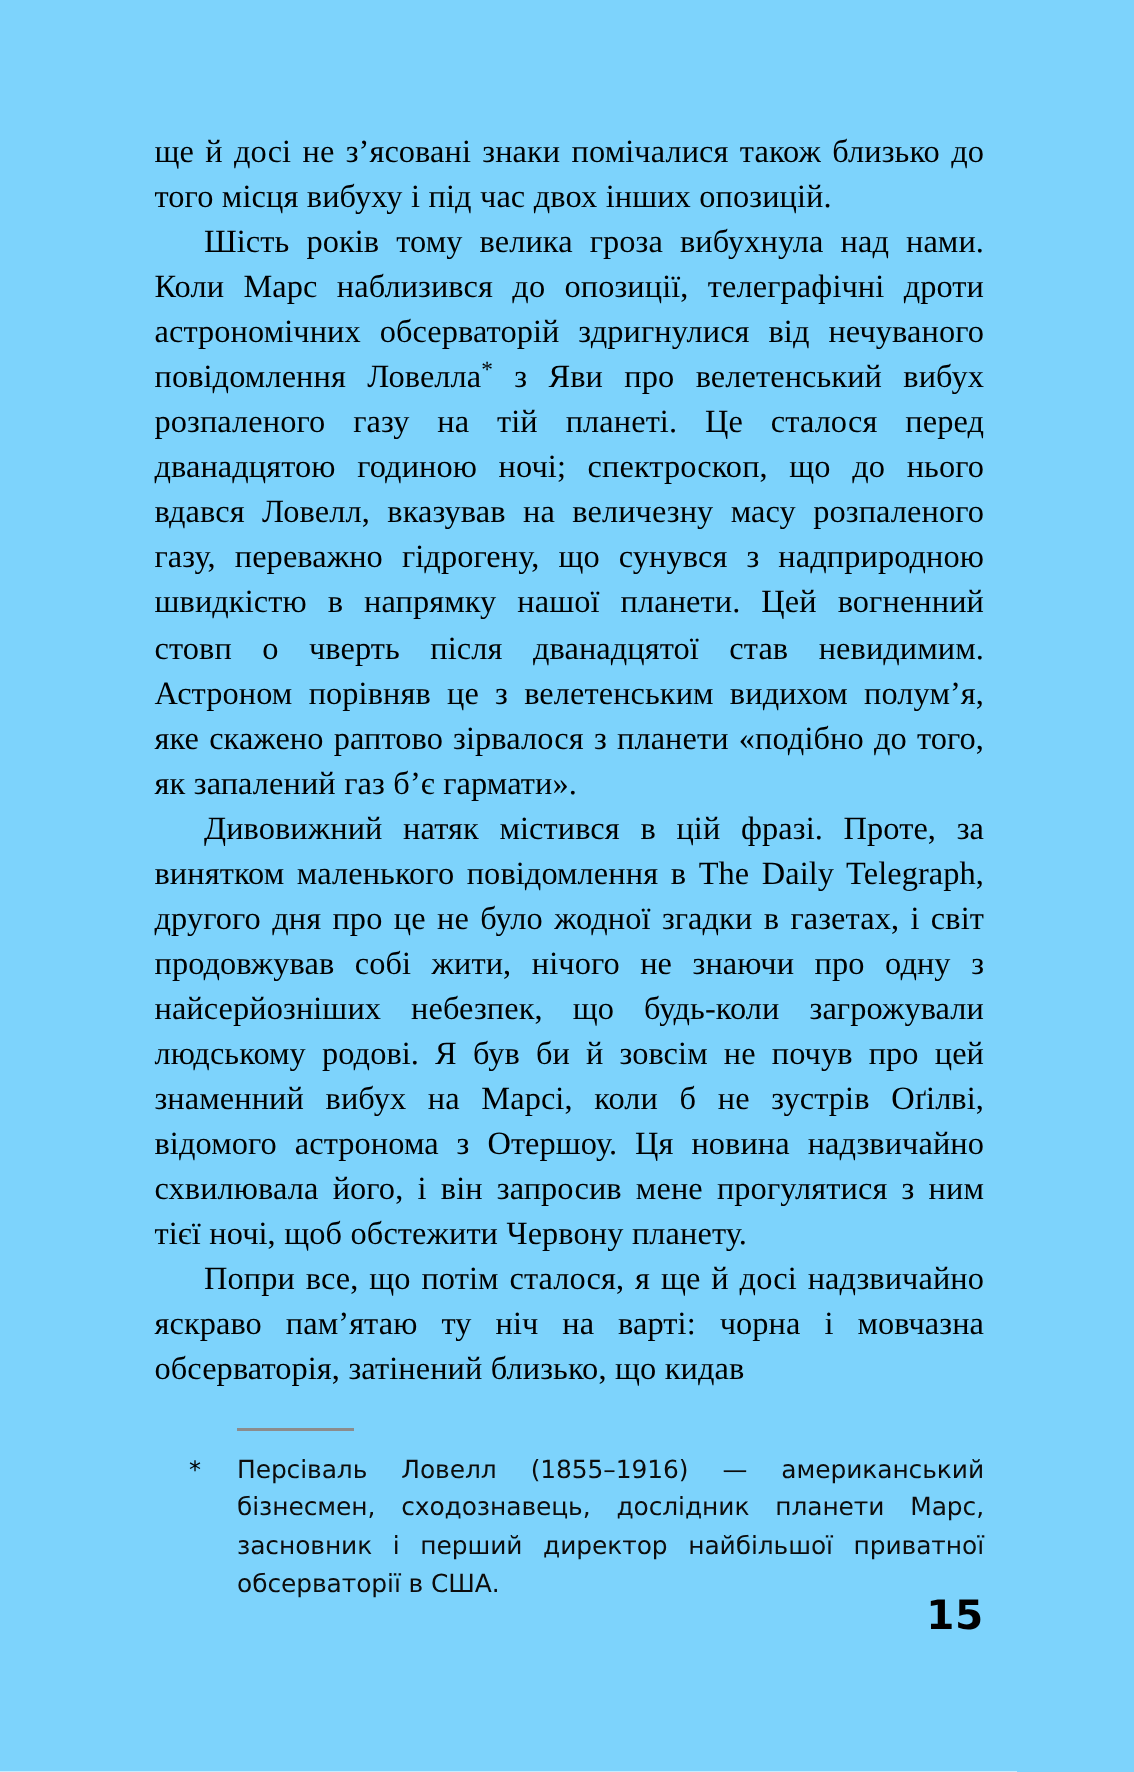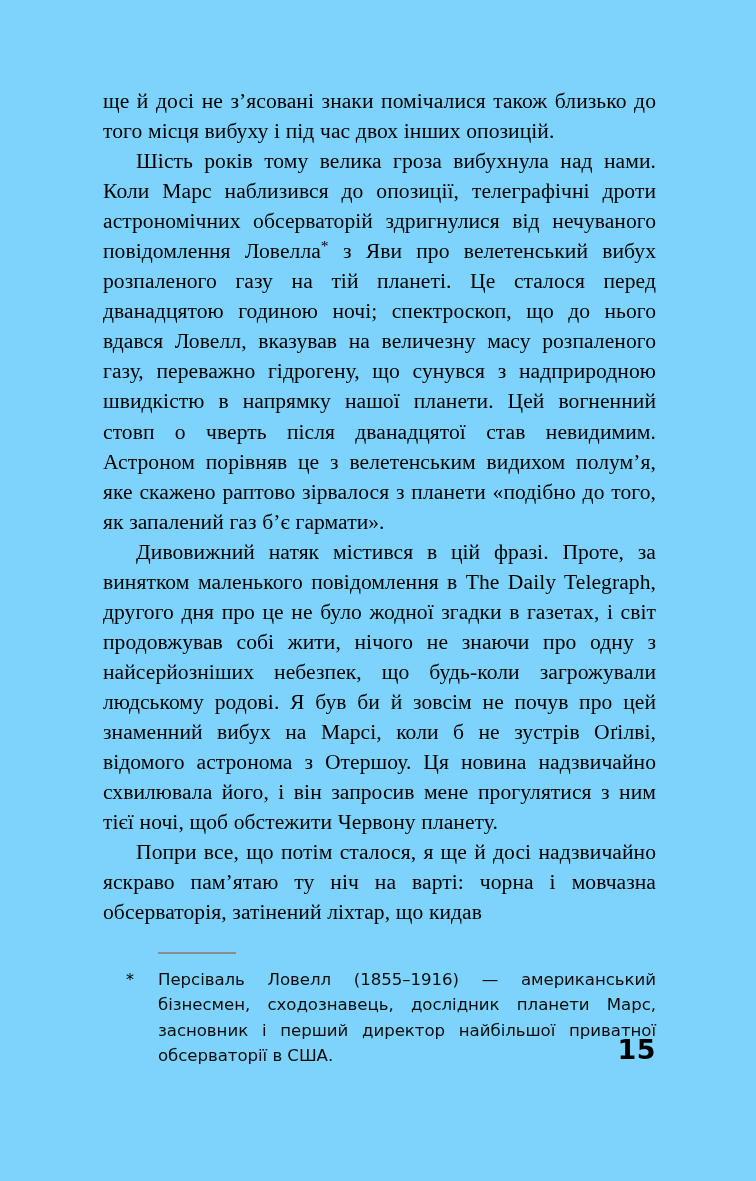--- a/index.html
+++ b/index.html
@@ -95,21 +95,21 @@
     text-justify: inter-word;
     hyphens: manual;
     -webkit-hyphens: manual;
     letter-spacing: -0.05px;
   }
 
   
   .folio {
     position: absolute;
     right: 100px;
-    top: 1036px;
+    top: 1064px;
     font-family: "DejaVu Sans", "Liberation Sans", sans-serif;
     font-size: 27px;
     font-weight: 700;
     color: #000000;
     letter-spacing: 0.5px;
     line-height: 1;
   }
 </style>
 </head>
 <body>
@@ -117,21 +117,21 @@
 <div class="page">
 
   <div class="text-block">
 
     <p class="para">ще й досі не з’ясовані знаки помічалися також близько до того місця вибуху і під час двох інших опозицій.</p>
 
     <p class="para indent"><span>Шість років тому велика гроза вибухнула над нами. Коли Марс наблизився до опозиції, телеграфічні дроти астрономічних обсерваторій здригнулися від нечуваного повідомлення Ловелла</span><sup class="fn-ref">*</sup><span> з Яви про велетенський вибух розпаленого газу на тій планеті. Це сталося перед дванадцятою годиною ночі; спектроскоп, що до нього вдався Ловелл, вказував на величезну масу розпаленого газу, переважно гідрогену, що сунувся з надприродною швидкістю в напрямку нашої планети. Цей вогненний стовп о чверть після дванадцятої став невидимим. Астроном порівняв це з велетенським видихом полум’я, яке скажено раптово зірвалося з планети «подібно до того, як запалений газ б’є гармати».</span></p>
 
     <p class="para indent"><span>Дивовижний натяк містився в цій фразі. Проте, за винятком маленького повідомлення в </span><span class="title-italic">The Daily Telegraph</span><span>, другого дня про це не було жодної згадки в газетах, і світ продовжував собі жити, нічого не знаючи про одну з найсерйозніших небезпек, що будь-коли загрожували людському родові. Я був би й зовсім не почув про цей знаменний вибух на Марсі, коли б не зустрів Оґілві, відомого астронома з Отершоу. Ця новина надзвичайно схвилювала його, і він запросив мене прогулятися з ним тієї ночі, щоб обстежити Червону планету.</span></p>
 
-    <p class="para indent">Попри все, що потім сталося, я ще й досі надзвичайно яскраво пам’ятаю ту ніч на варті: чорна і мовчазна обсерваторія, затінений ліхтар, що кидав</p>
+    <p class="para indent">Попри все, що потім сталося, я ще й досі надзвичайно яскраво пам’ятаю ту ніч на варті: чорна і мовчазна обсерваторія, затінений близько, що кидав</p>
 
   </div>
 
   <div class="footnote">
     <div class="footnote-rule"></div>
     <div class="footnote-body">
       <div class="footnote-marker">*</div>
       <div class="footnote-text">Персіваль Ловелл (1855–1916) — американський бізнесмен, сходознавець, дослідник планети Марс, засновник і перший директор найбільшої приватної обсерваторії в США.</div>
     </div>
   </div>

